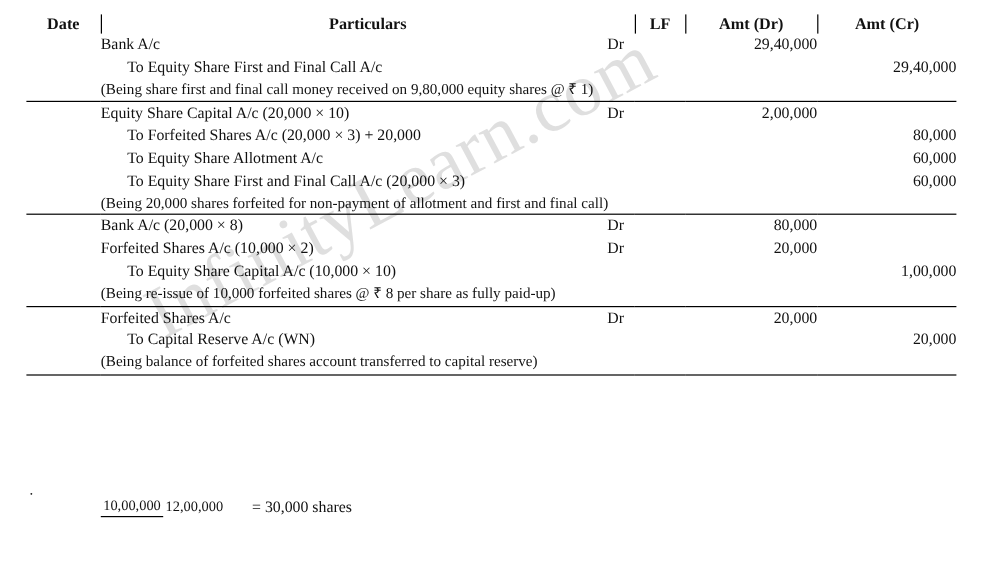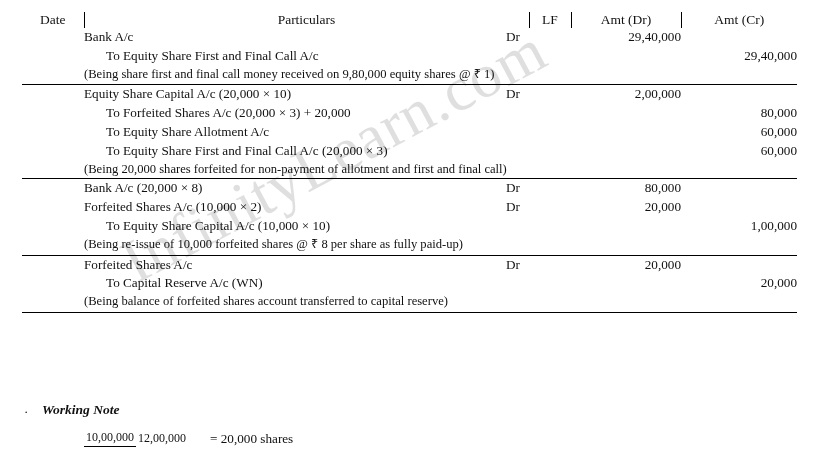--- a/index.html
+++ b/index.html
@@ -51,21 +51,21 @@
   }
 
   
   .col-date   { width: 62px; }
   .col-part   { width: 445px; }
   .col-lf     { width: 42px; }
   .col-dr     { width: 110px; }
   .col-cr     { width: 116px; }
 
   thead th {
-    font-weight: normal;
+    font-weight: bold;
     font-size: 13.5px;
     text-align: center;
     padding: 4px 0 5px 0;
     border-top: 1.6px solid #000;
     border-bottom: 1.6px solid #000;
   }
   thead th.vl { border-left: 1.2px solid #000; }
   thead th.vr { border-right: 1.2px solid #000; margin-top: 19px; }
 
   tbody td {
@@ -271,22 +271,21 @@
           <div class="amt-line">20,000</div>
           <div class="amt-line"></div>
         </td>
       </tr>
 
     </tbody>
   </table>
 </div>
 
 <div class="wn">
-  <div class="wn-title">Working Note</div>
   <div class="wn-body">
     <span class="bullet-dot">·</span>
     <span class="frac">
       <span class="num">10,00,000</span>
       <span class="den">12,00,000</span>
     </span>
-    <span>= 20,000  shares</span>
+    <span>= 30,000  shares</span>
   </div>
 </div>
 
 </body></html>

